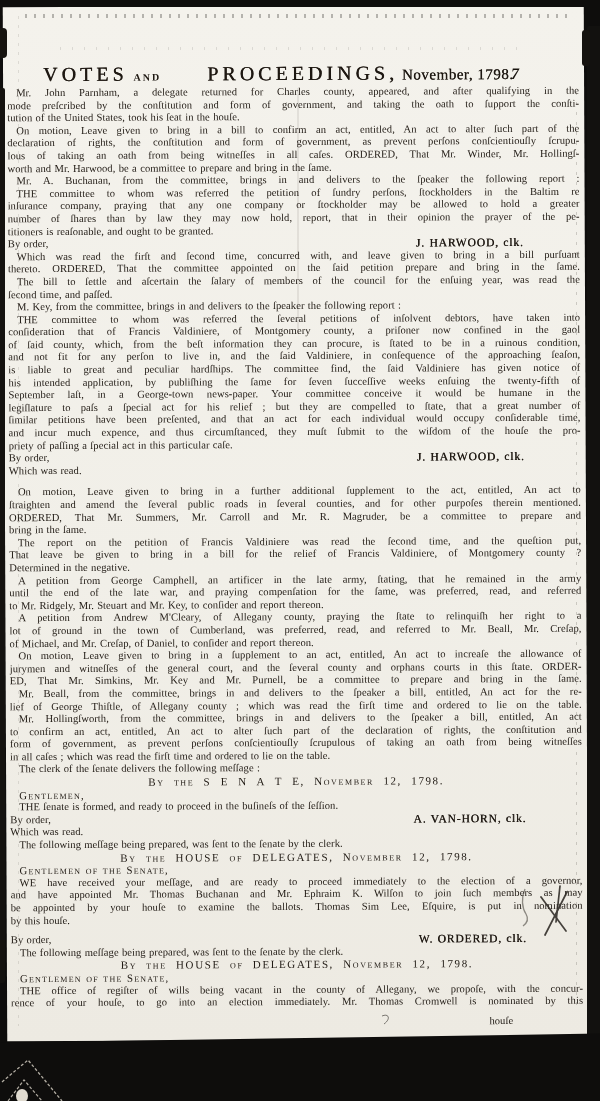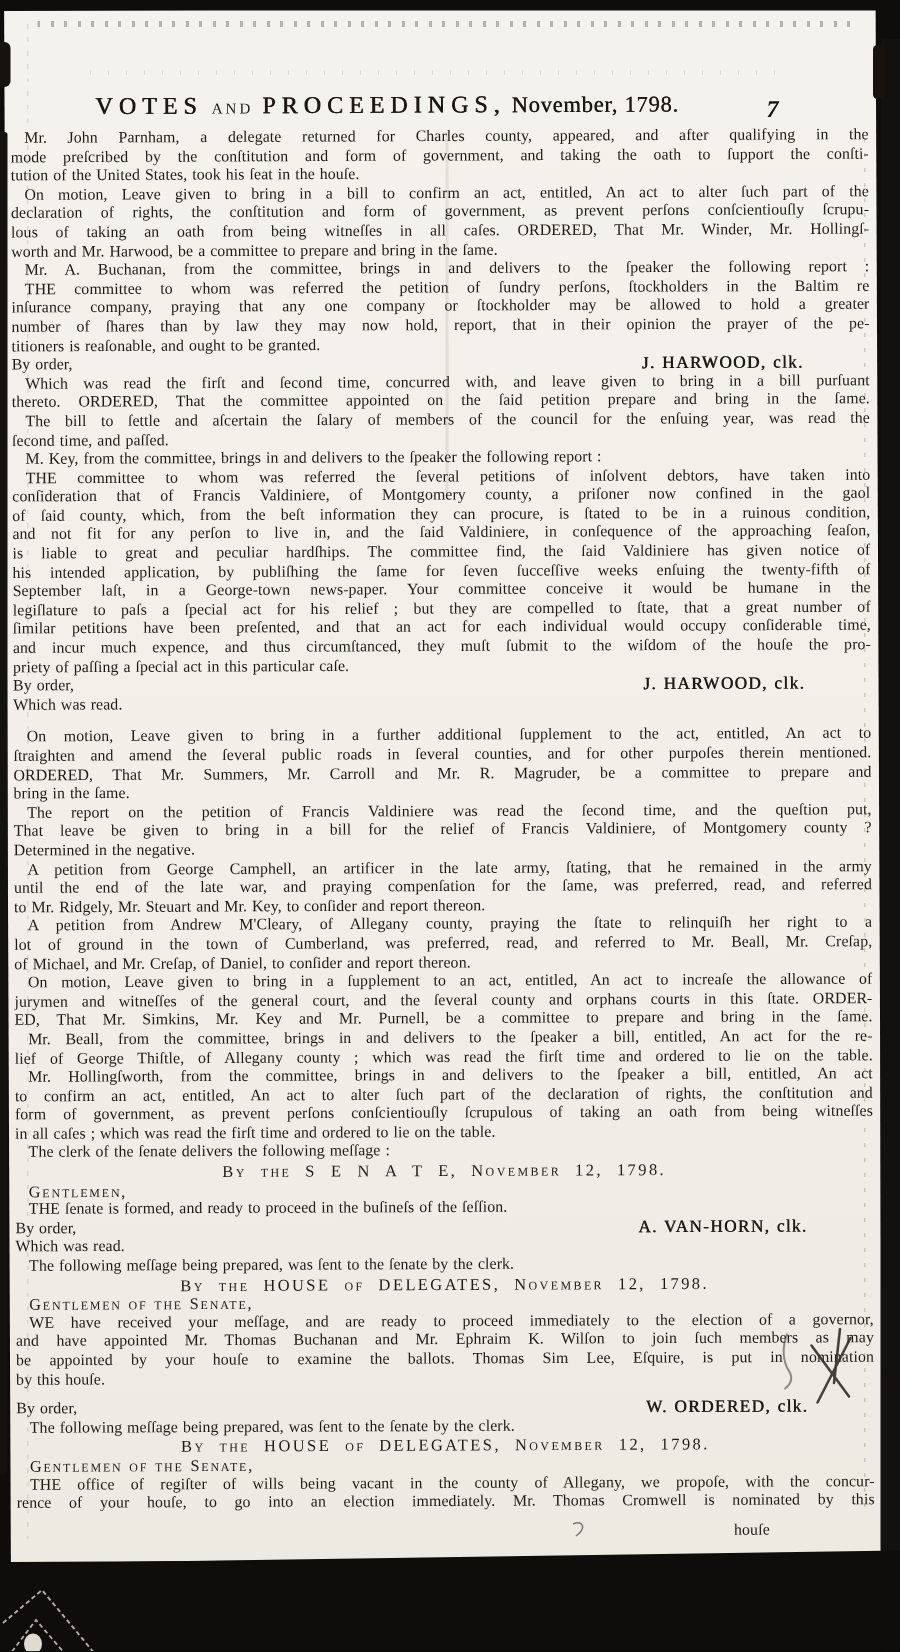--- a/index.html
+++ b/index.html
@@ -3,32 +3,32 @@
 <meta charset="utf-8">
 <style>
   html,body{margin:0;padding:0;background:#000;}
   .stage{position:relative;width:600px;height:1101px;background:#0e0d0c;overflow:hidden;
          font-family:"Liberation Serif",serif;-webkit-font-smoothing:antialiased;}
   .paper{position:absolute;left:5px;top:6px;width:581px;height:1034px;
          background:linear-gradient(180deg,#f4f2ec 0%,#f1efe8 55%,#edeae2 100%);
          transform:rotate(-0.25deg);transform-origin:50% 50%;}
   
   .title-row{position:absolute;top:56px;left:0;width:510px;text-align:center;color:#1e1812;white-space:nowrap;}
-  .t-caps{font-size:16px;letter-spacing:4px;text-shadow:0.4px 0 0 currentColor;}
-  .t-and{font-size:10px;letter-spacing:2px;font-weight:normal;margin:0 2px;}
+  .t-caps{font-size:20px;letter-spacing:4px;text-shadow:0.4px 0 0 currentColor;margin-left:40px;}
+  .t-and{font-size:10px;letter-spacing:2px;font-weight:bold;margin:0 2px;}
   .t-date{font-size:15px;letter-spacing:0.5px;text-shadow:0.3px 0 0 currentColor;}
   .pageno{position:absolute;top:60px;left:508px;font-size:16px;font-style:italic;font-weight:bold;color:#18130e;}
   
   .body{position:absolute;top:80px;left:4px;width:572px;color:#201a14;}
   .ln{font-size:10.6px;line-height:12.6px;height:12.6px;white-space:nowrap;letter-spacing:0.05px;word-spacing:0.6px;}
   .ln.just{white-space:normal;overflow:hidden;text-align:justify;text-align-last:justify;word-spacing:normal;}
   .ln.ind{text-indent:9px;}
   .ln.byorder{display:flex;}
   .byo{}
-  .sig{margin-left:auto;margin-right:44px;font-size:11.5px;letter-spacing:0.9px;text-shadow:0.35px 0 0 currentColor;}
+  .sig{margin-left:auto;margin-right:56px;font-size:11.5px;letter-spacing:0.9px;text-shadow:0.35px 0 0 currentColor;}
   .ln.head{text-align:center;font-variant:small-caps;letter-spacing:1.6px;word-spacing:5px;font-size:11px;height:12.6px;}
   .ln.salute{font-variant:small-caps;letter-spacing:1.2px;font-size:10.8px;text-indent:9px;}
   .ln.catch{text-align:right;padding-right:70px;}
   
   .strip{position:absolute;background:#0e0d0c;}
   .strip.top{left:0;top:0;width:600px;height:7px;}
   .strip.right{right:0;top:26px;width:13px;height:1075px;background:#12110f;border-radius:2px 0 0 2px;}
   .strip.left{left:0;top:88px;width:5px;height:895px;background:#14120f;border-radius:0 2px 2px 0;}
   .blob-tl{position:absolute;left:0;top:28px;width:7px;height:30px;background:#16130f;border-radius:0 4px 4px 0;}
   .blob-tr{position:absolute;left:582px;top:30px;width:8px;height:36px;background:#16130f;border-radius:3px;}

